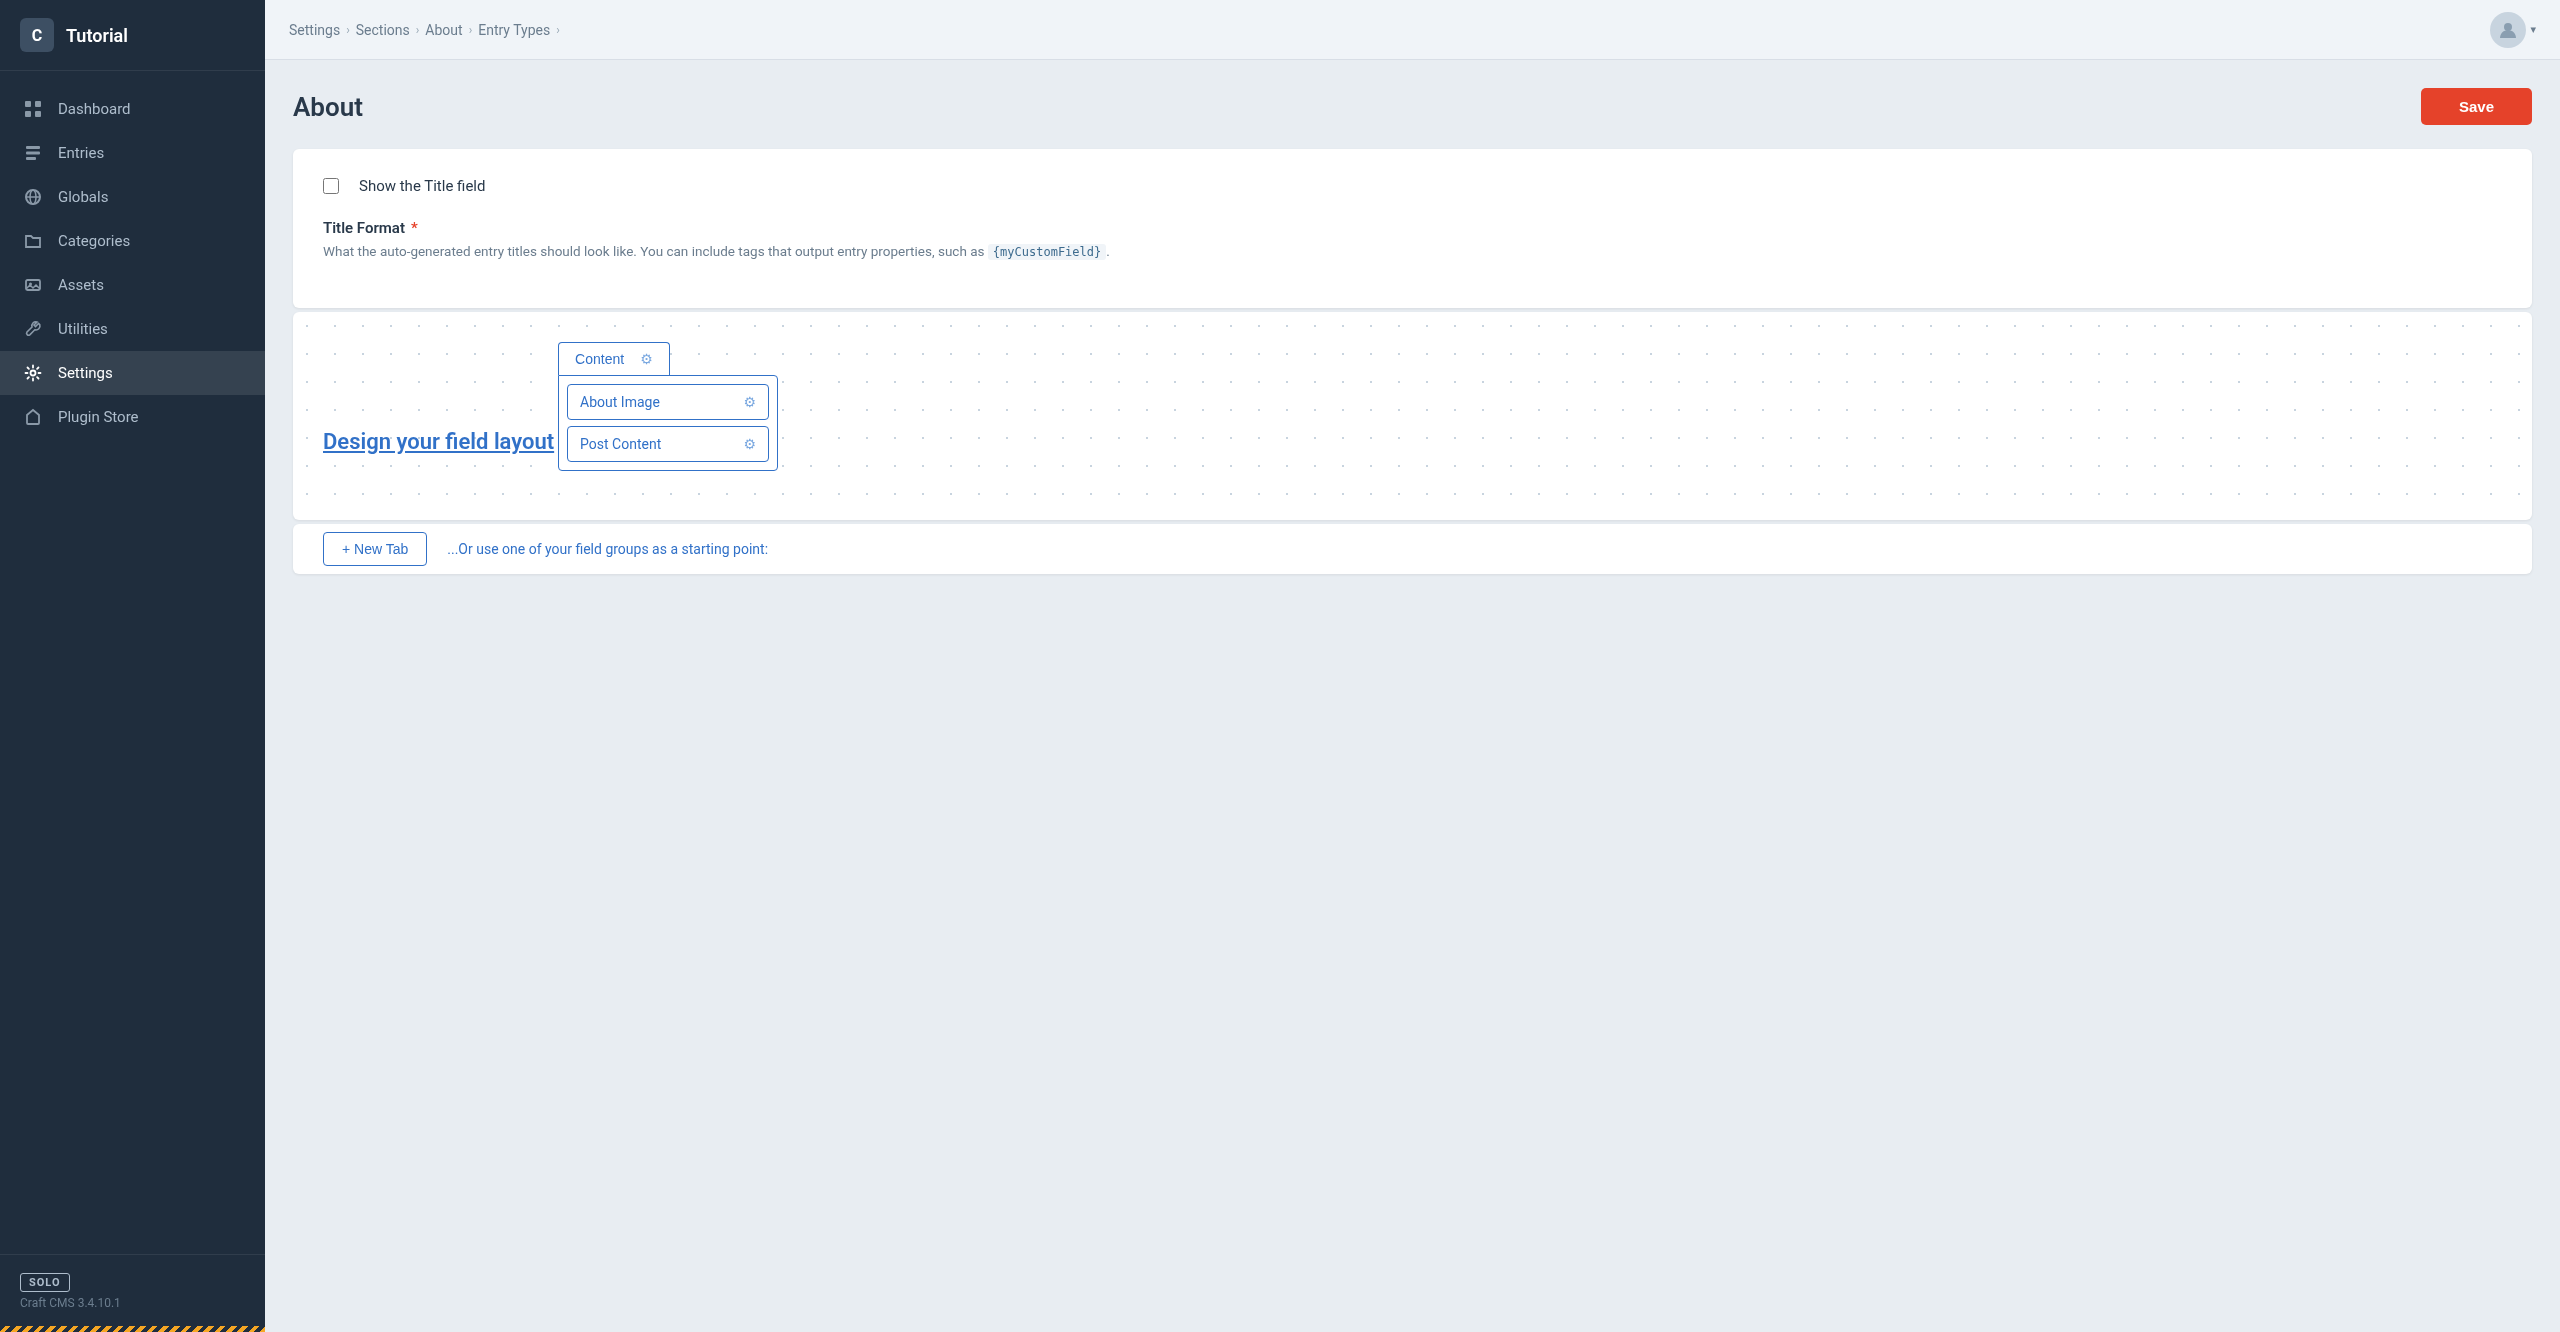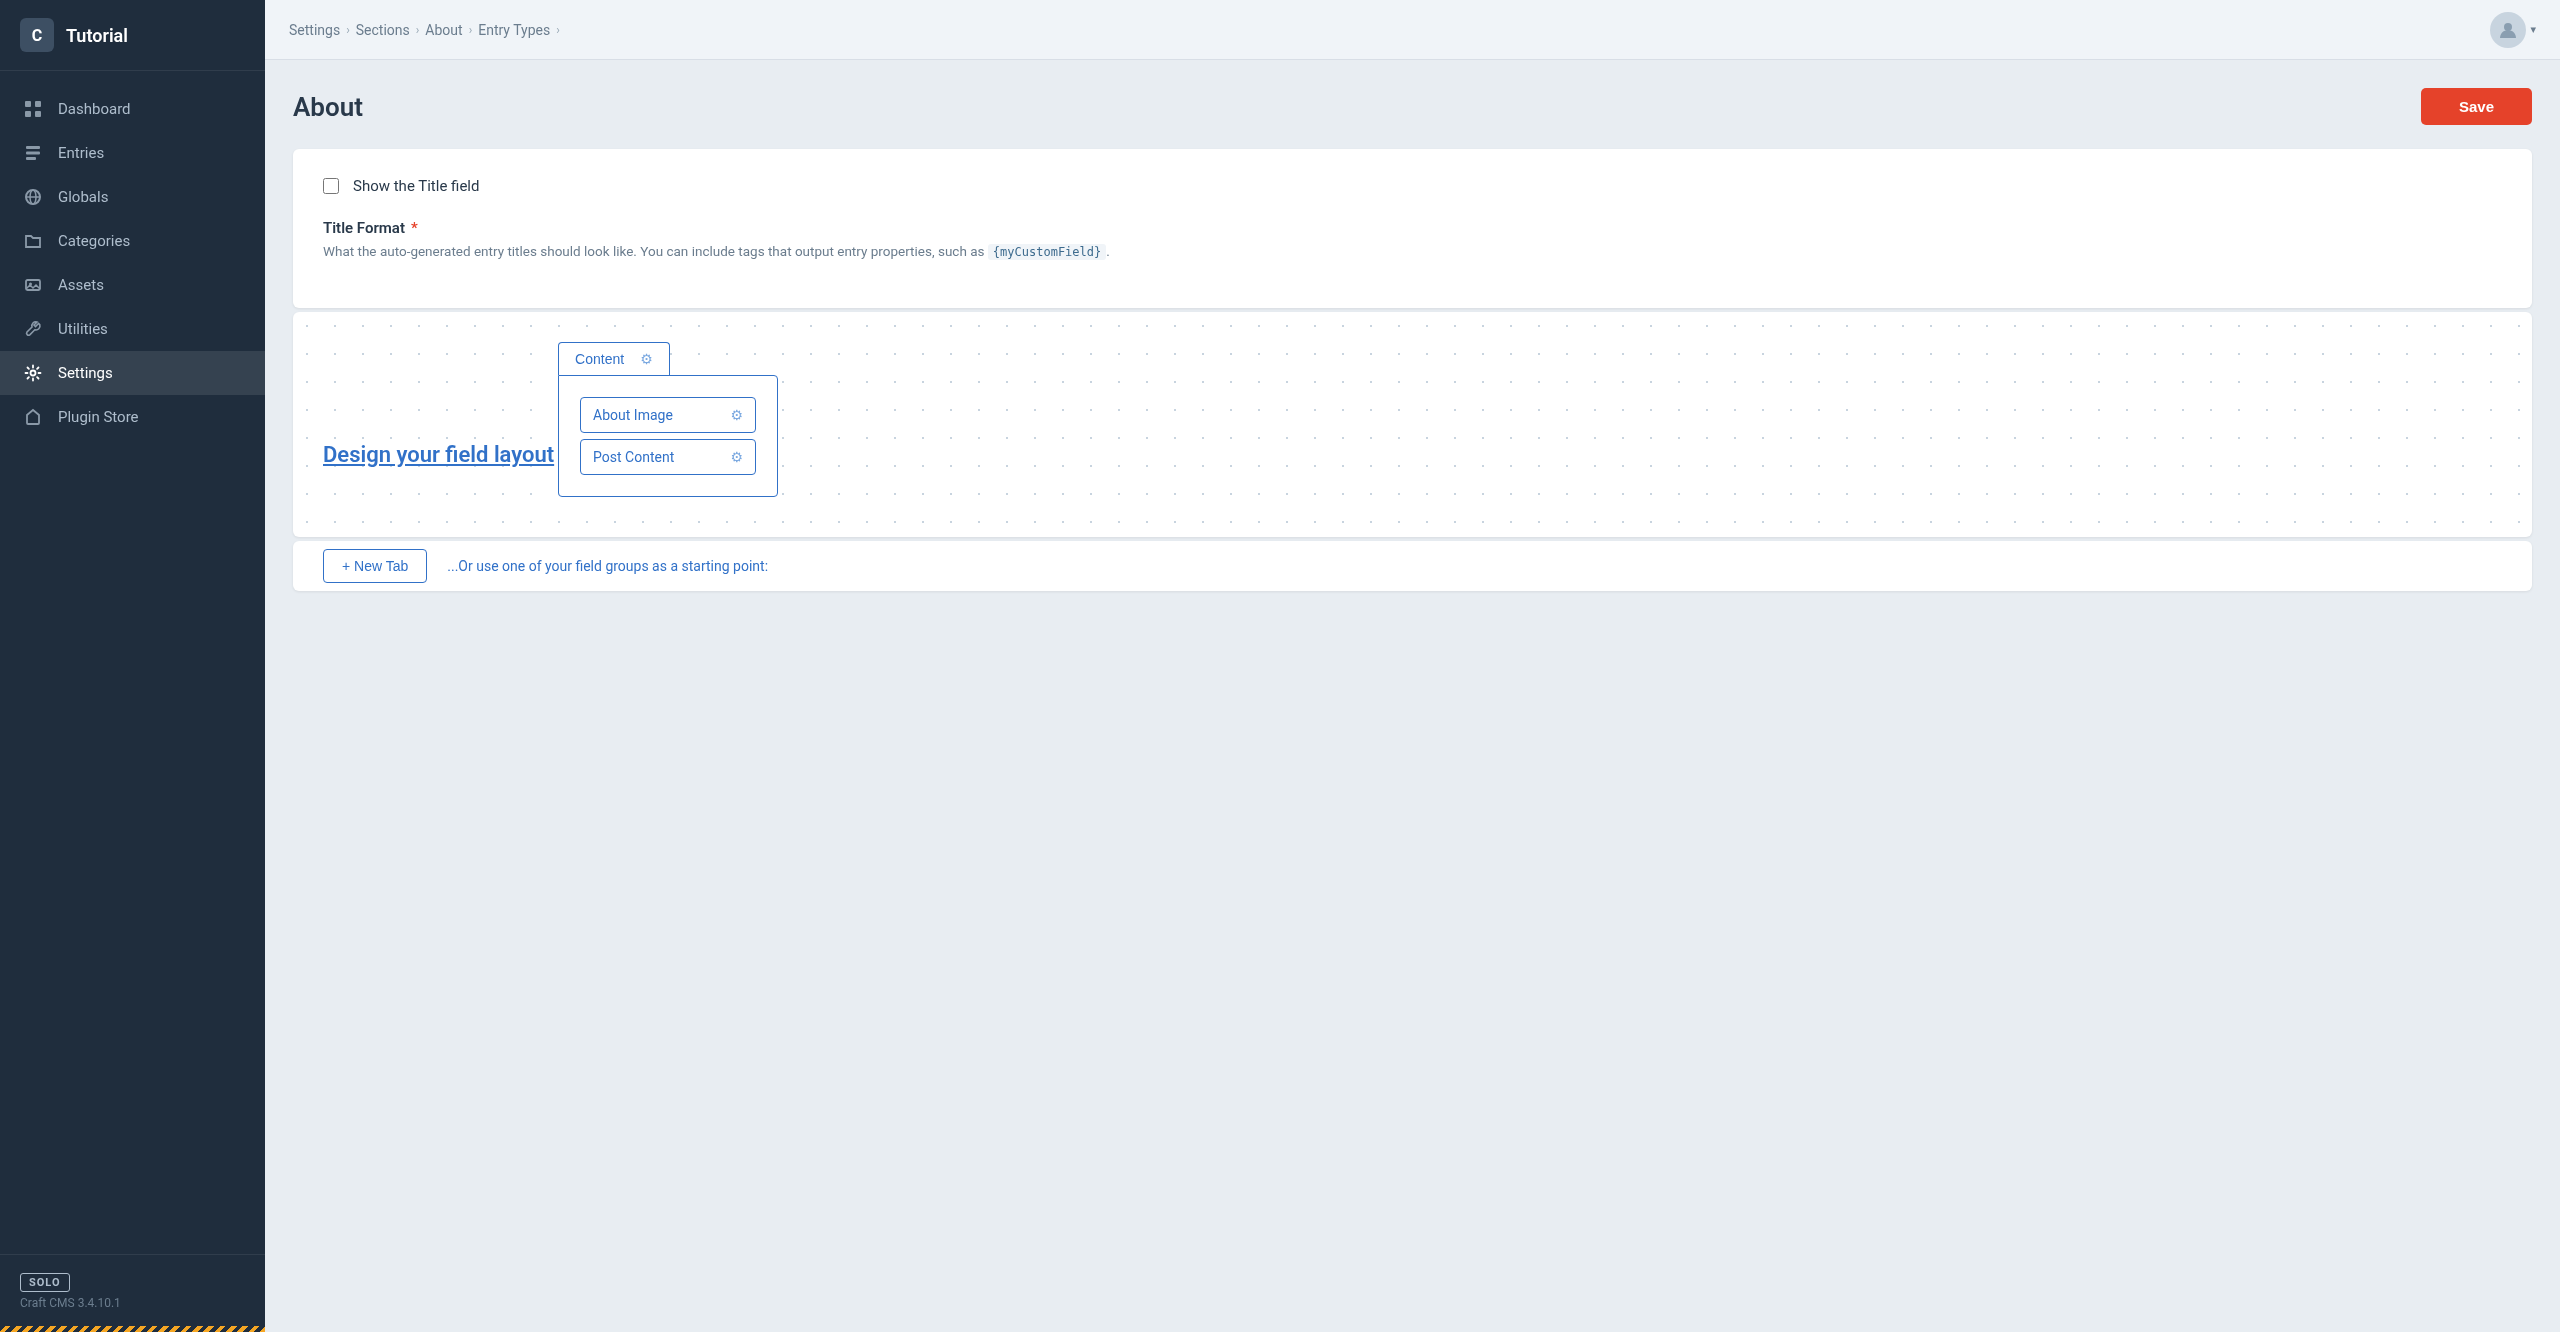--- a/index.html
+++ b/index.html
@@ -178,21 +178,21 @@
       border-radius: 6px;
       padding: 28px 30px;
       margin-bottom: 4px;
       box-shadow: 0 1px 3px rgba(0,0,0,0.08);
     }
 
     
     .checkbox-row {
       display: flex;
       align-items: center;
-      gap: 14px;
+      gap: 20px;
       margin-bottom: 24px;
     }
     .checkbox-row input[type="checkbox"] {
       width: 16px;
       height: 16px;
       cursor: pointer;
     }
     .checkbox-label {
       font-size: 15px;
       color: #29394a;
@@ -275,21 +275,21 @@
       border-radius: 4px 4px 0 0;
       border-bottom: none;
     }
     .tab-gear {
       color: #7aa8e0;
       font-size: 14px;
     }
     .tab-body {
       border: 1px solid #3171c8;
       border-radius: 0 4px 4px 4px;
-      padding: 21px;
+      padding: 8px;
       background: #fff;
       min-width: 220px;
     }
     .field-row {
       display: flex;
       align-items: center;
       justify-content: space-between;
       border: 1px solid #3171c8;
       border-radius: 4px;
       padding: 9px 12px;

